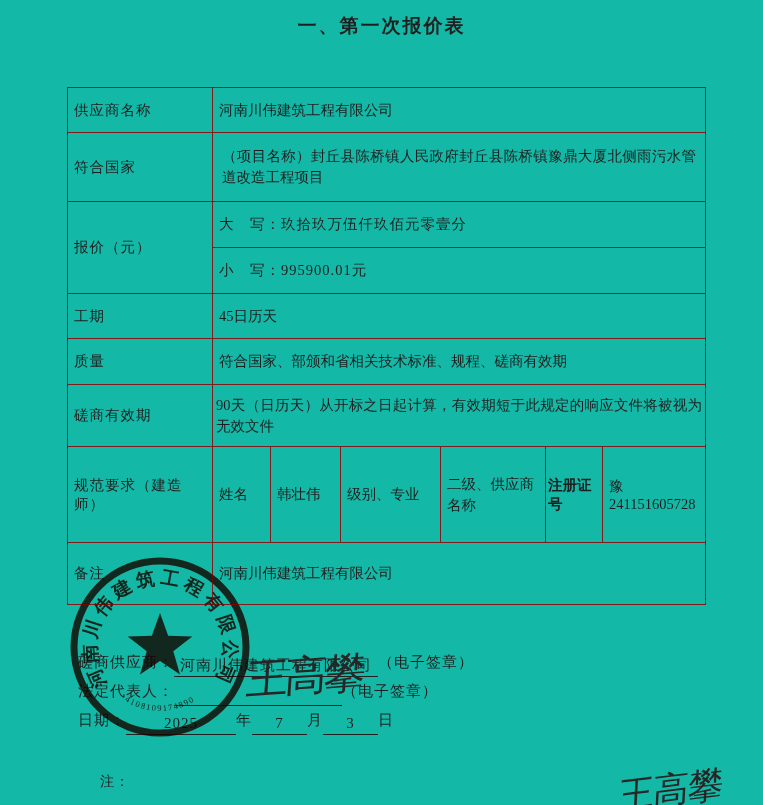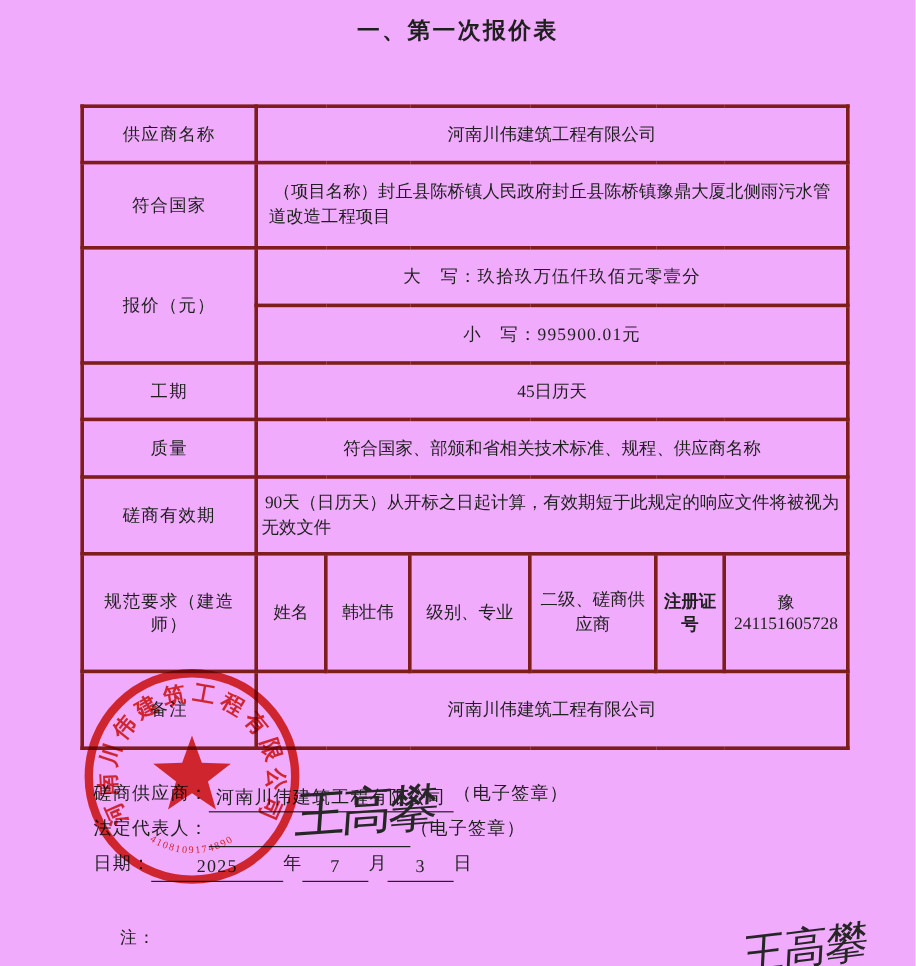--- a/index.html
+++ b/index.html
@@ -1,34 +1,34 @@
 <!DOCTYPE html>
 <html><head>
 <meta charset="utf-8">
 <style>
   html,body{margin:0;padding:0;}
   body{
     width:763px;height:805px;background:#ffffff;
     font-family:"Liberation Serif","DejaVu Serif",serif;
     color:#1f1f1f;position:relative;overflow:hidden;
   }
-  .page{position:relative;width:763px;height:805px;overflow:hidden;background:#f0abfc;}
+  .page{position:relative;width:763px;height:805px;overflow:hidden;background:#14b8a6;}
 
   .title{
     position:absolute;top:13px;left:0;width:100%;
     text-align:center;font-size:19px;font-weight:bold;letter-spacing:2px;
   }
 
   table.quote{
     position:absolute;left:67px;top:87px;width:638px;
     border-collapse:collapse;table-layout:fixed;
   }
   table.quote td{
-    border:3px solid #7f1d1d;
-    font-size:14.5px;text-align:center;vertical-align:middle;
+    border:1px solid #7f1d1d;
+    font-size:14.5px;vertical-align:middle;
     padding:0 6px;overflow:hidden;
   }
   td.lbl{letter-spacing:1px;}
   td.left{text-align:justify;text-align-last:left;}
   td.lh2{line-height:21px;}
   td.payline{text-align:left;padding-left:34px;letter-spacing:1px;margin-left:31px;}
   .h46 td{height:44px;}
   .h70 td{height:68px;}
   .h47 td{height:45px;}
   .h63 td{height:61px;}
@@ -95,32 +95,32 @@
       </tr>
       <tr class="h47">
         <td colspan="6" class="payline">小　写：995900.01元</td>
       </tr>
       <tr class="h46">
         <td class="lbl">工期</td>
         <td colspan="6">45日历天</td>
       </tr>
       <tr class="h47">
         <td class="lbl">质量</td>
-        <td colspan="6">符合国家、部颁和省相关技术标准、规程、供应商名称</td>
+        <td colspan="6">符合国家、部颁和省相关技术标准、规程、磋商有效期</td>
       </tr>
       <tr class="h63">
         <td class="lbl">磋商有效期</td>
         <td colspan="6" class="left lh2" style="padding:0 3px;">90天（日历天）从开标之日起计算，有效期短于此规定的响应文件将被视为无效文件</td>
       </tr>
       <tr class="h97">
         <td class="lbl">规范要求（建造师）</td>
         <td>姓名</td>
         <td>韩壮伟</td>
         <td>级别、专业</td>
-        <td class="lh2">二级、磋商供应商</td>
+        <td class="lh2">二级、供应商名称</td>
         <td style="padding:0 2px;font-weight:bold;">注册证号</td>
         <td class="certno">豫241151605728</td>
       </tr>
       <tr class="h63">
         <td class="lbl">备注</td>
         <td colspan="6">河南川伟建筑工程有限公司</td>
       </tr>
     </tbody>
   </table>
 

